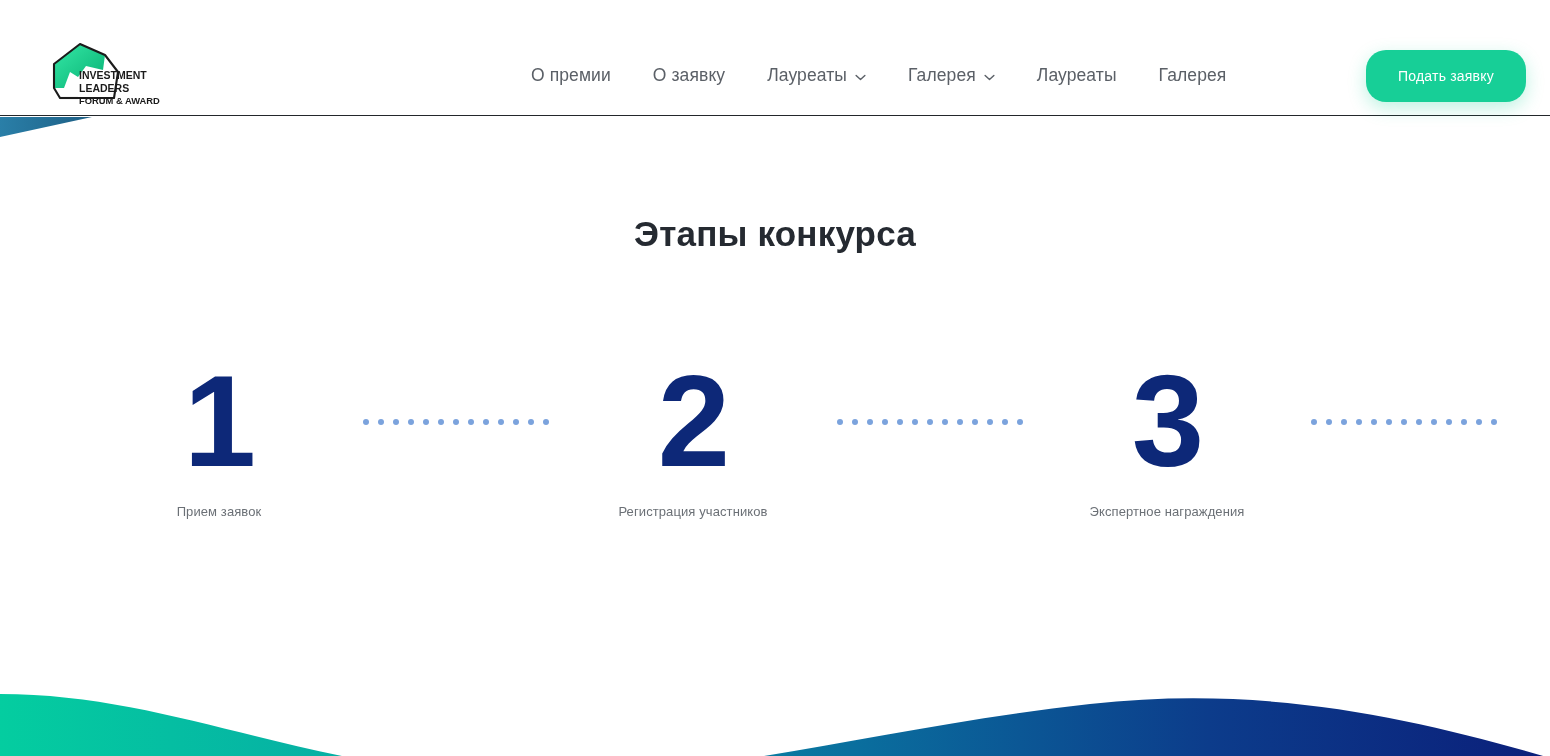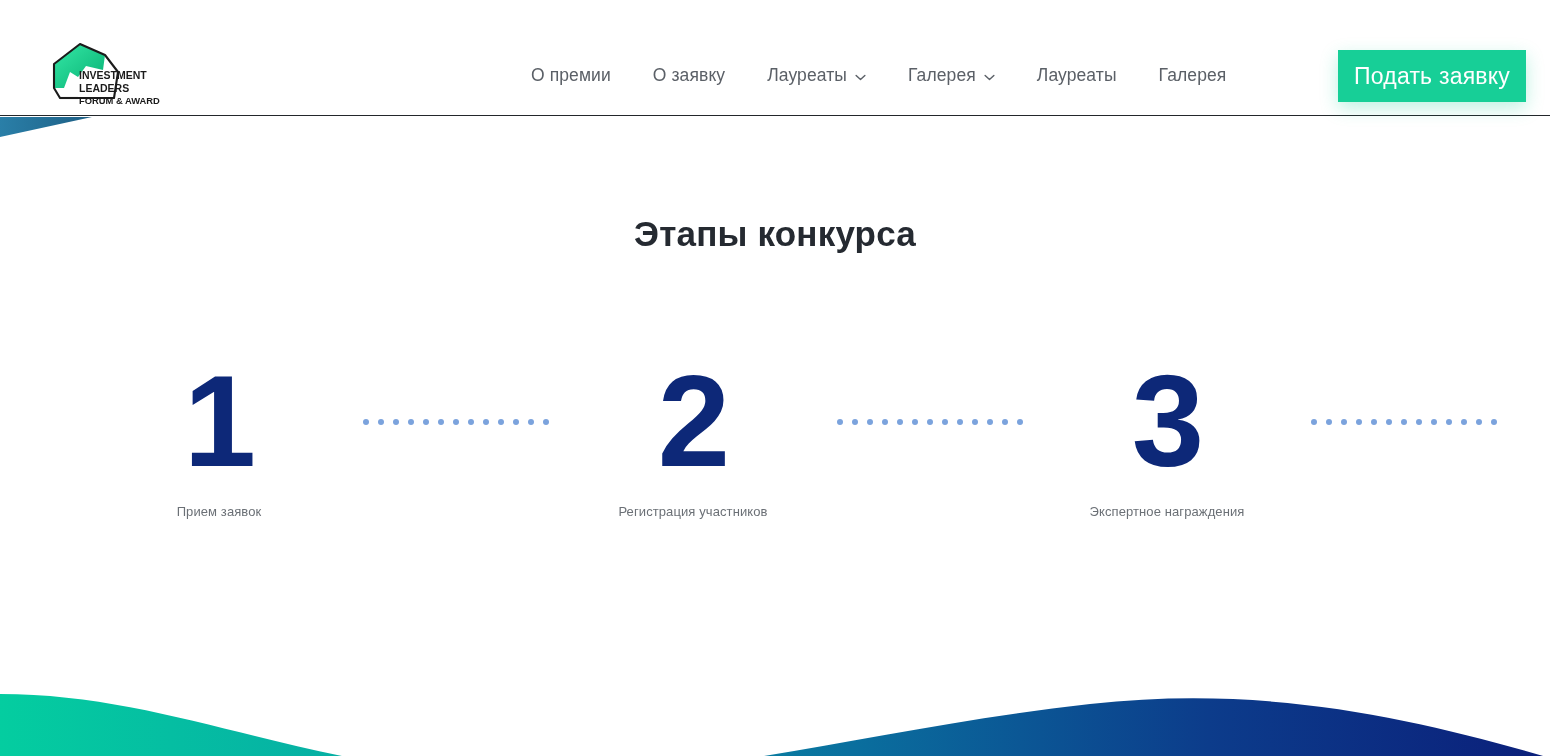--- a/index.html
+++ b/index.html
@@ -38,24 +38,24 @@
     font-size:17.5px; color:#5b6067;
     letter-spacing:.1px;
     white-space:nowrap;
     cursor:pointer;
     line-height:1;
   }
   .chev { display:block; width:11px; height:7px; flex:0 0 auto; margin-top:2px; }
 
   .cta-btn {
     position:absolute; right:24px; top:14px;
-    width:188px; height:52px;
+    width:160px; height:52px;
     background:#17cf97;
-    border:none; border-radius:0;
-    color:#ffffff; font-size:23px;
+    border:none; border-radius:20px;
+    color:#ffffff; font-size:14px;
     font-family:"Liberation Sans", sans-serif;
     letter-spacing:.2px;
     cursor:pointer;
     box-shadow:0 6px 18px rgba(23,207,151,.28);
   }
 
   
   .wedge { position:absolute; left:0; top:81px; width:300px; height:22px; z-index:5; }
 
   

